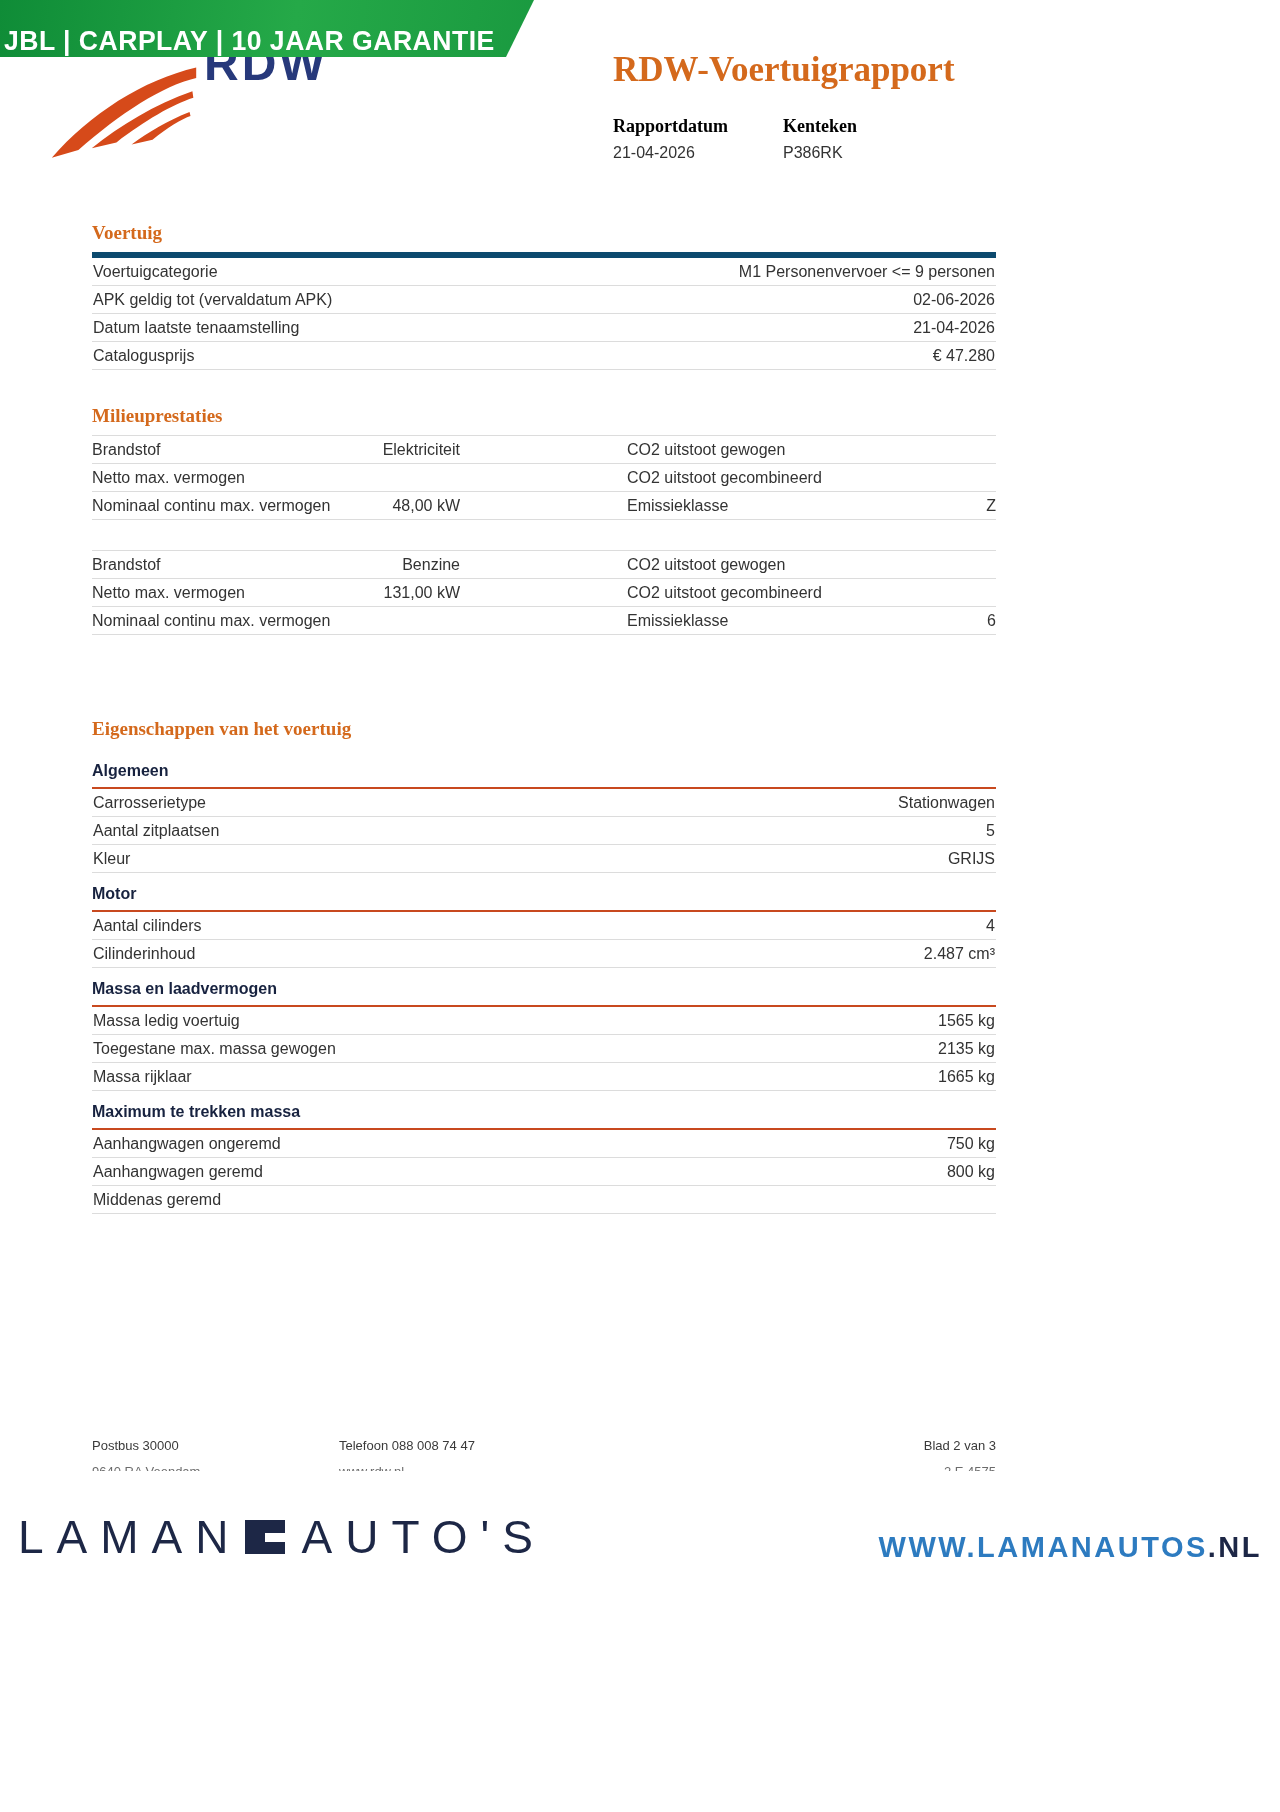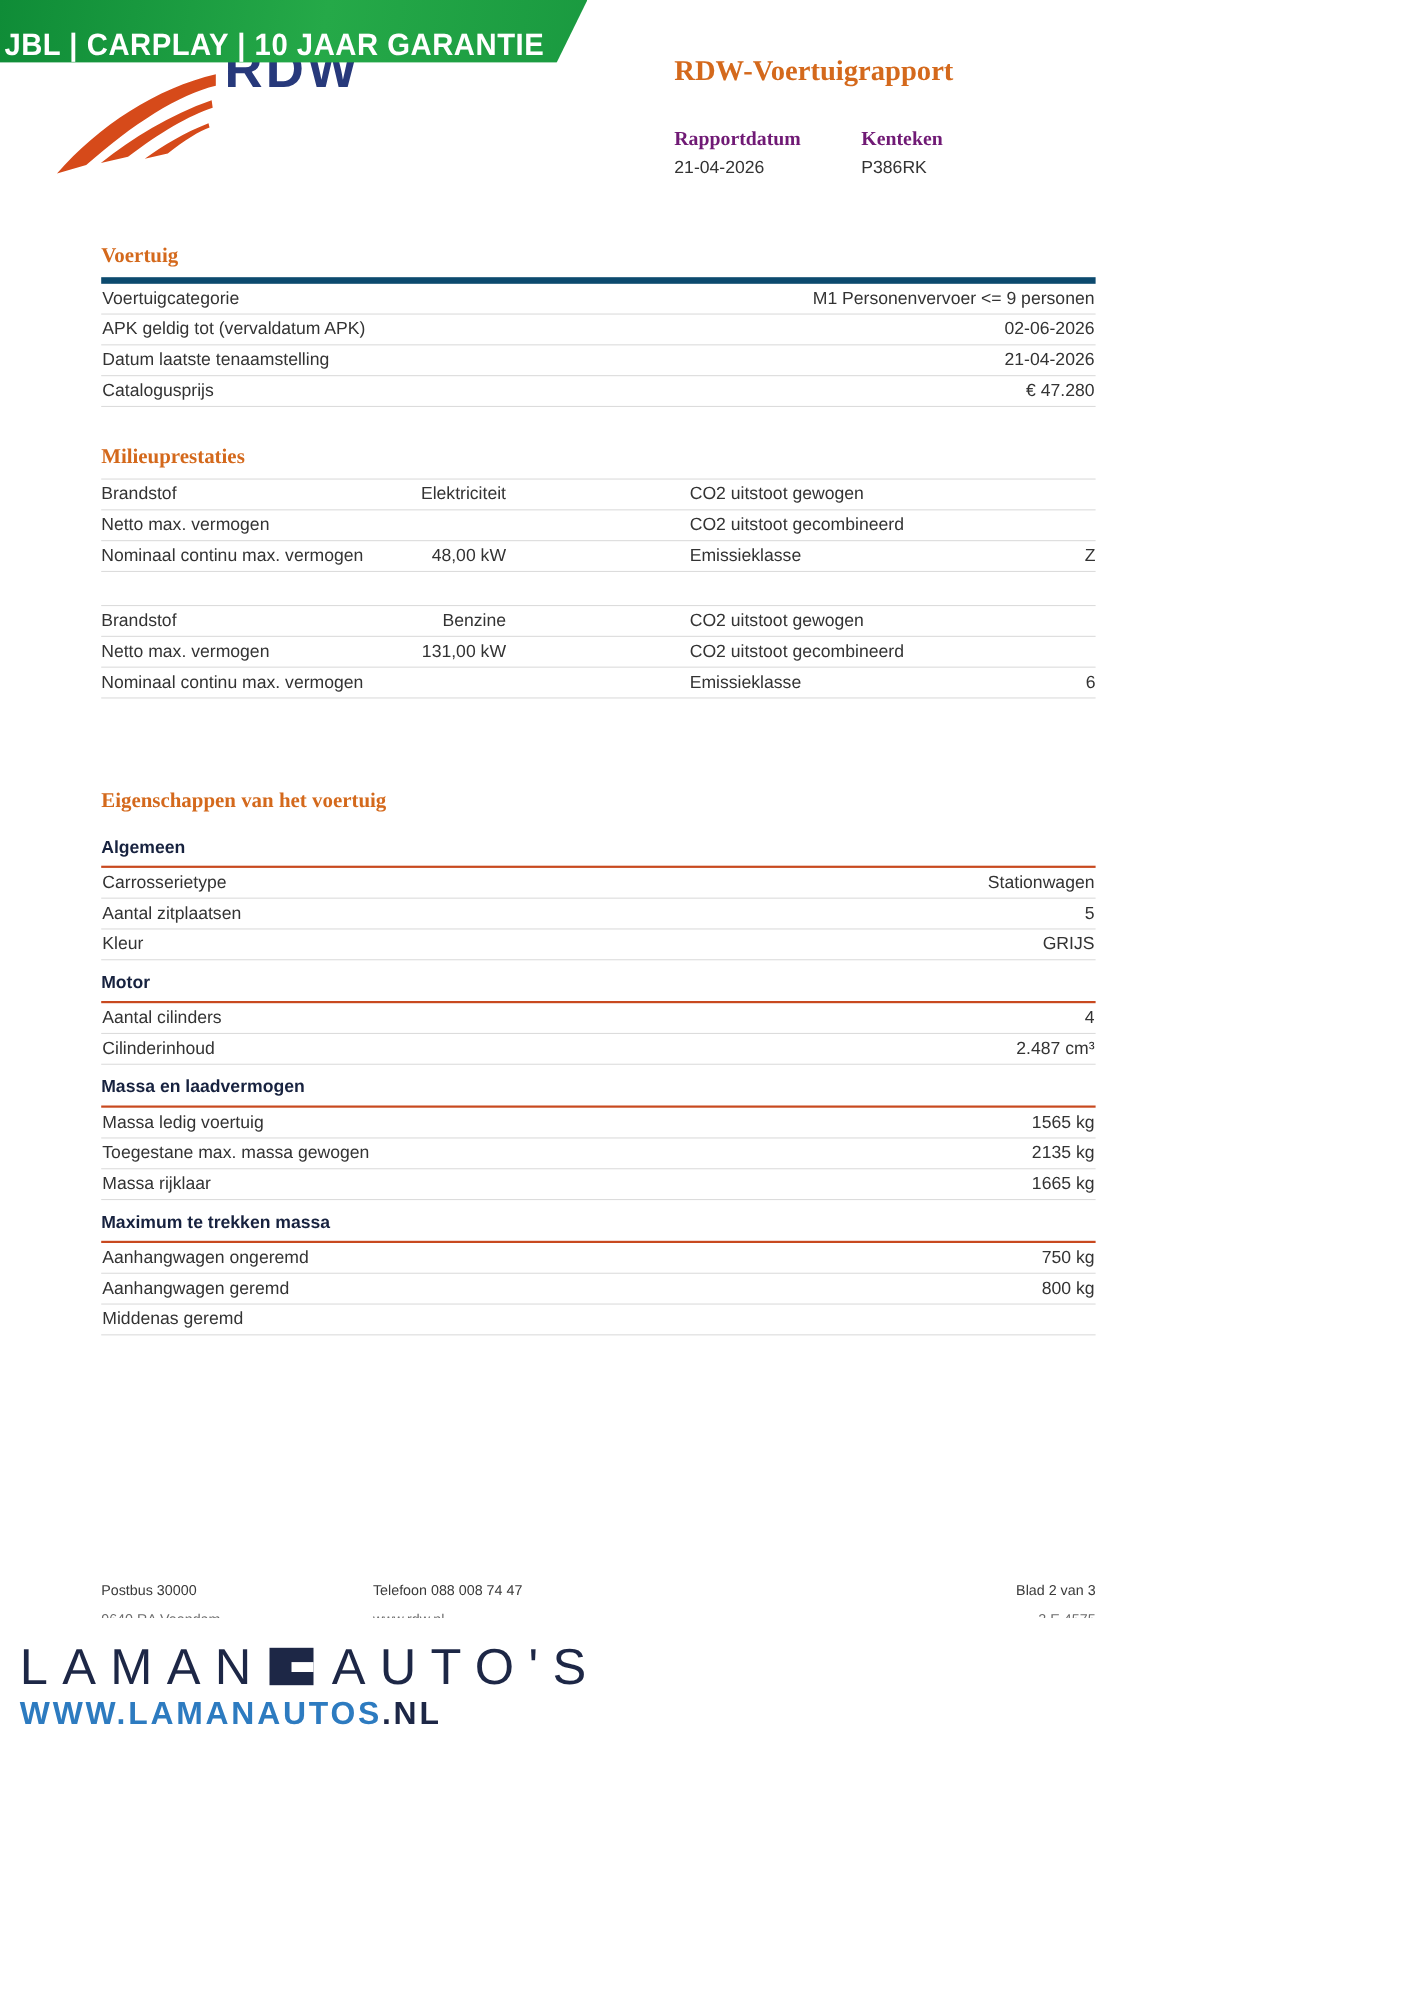--- a/index.html
+++ b/index.html
@@ -15,25 +15,25 @@
                transform:scaleX(.95);transform-origin:left center;white-space:nowrap;}
 
   
   .rdw-logo{position:absolute;left:48px;top:52px;width:290px;height:112px;overflow:hidden;z-index:1;}
   .rdw-logo .word{position:absolute;left:156px;top:-16px;font-weight:bold;font-size:48px;
                   letter-spacing:3px;color:#27397b;}
   .rdw-logo svg{position:absolute;left:0;top:14px;}
 
   
   .rpt-title{position:absolute;left:613px;top:50px;font-family:"Liberation Serif",serif;
-             font-weight:700;font-size:26px;color:#d4691c;}
+             font-weight:700;font-size:35px;color:#d4691c;}
   .meta{position:absolute;left:613px;top:116px;display:flex;}
   .meta .mcol{width:170px;}
   .meta .mcol + .mcol{width:220px;}
-  .meta .mlabel{font-family:"Liberation Serif",serif;font-weight:700;font-size:18px;color:#701a75;}
+  .meta .mlabel{font-family:"Liberation Serif",serif;font-weight:700;font-size:18px;color:#000000;}
   .meta .mvalue{font-size:16px;color:#333;margin-top:7px;}
 
   
   .section{position:absolute;left:92px;width:904px;}
   .sec-heading{font-family:"Liberation Serif",serif;font-weight:700;font-size:19px;
                color:#d4691c;margin:0 0 8px 0;}
   .tbl .row{display:flex;justify-content:space-between;align-items:center;
             border-bottom:1px solid #dcdcdc;padding:4px 1px;font-size:16px;line-height:19px;}
   .tbl .row:first-child{border-top:6px solid #0c4a6e;}
   .tbl .val{text-align:right;white-space:nowrap;}
@@ -56,22 +56,22 @@
   
   .rdw-footer{position:absolute;left:92px;top:1438px;width:904px;font-size:13px;color:#3a3a3a;}
   .f-row{display:flex;}
   .f-c1{width:247px;}
   .f-c2{flex:1;}
   .f-c3{text-align:right;}
   .f-cut{margin-top:11px;height:7px;overflow:hidden;opacity:.75;}
 
   
   .dealer{position:absolute;left:0;top:1488px;width:1280px;height:76px;background:#fff;
-          display:flex;align-items:flex-start;justify-content:space-between;
-          box-sizing:border-box;padding:0 18px;flex-direction:column;}
+          display:flex;align-items:flex-end;justify-content:space-between;
+          box-sizing:border-box;padding:0 18px;}
   .laman{display:flex;align-items:center;color:#1d2746;font-size:46px;letter-spacing:13px;
          white-space:nowrap;}
   .laman .mark{position:relative;display:inline-block;width:40px;height:34px;background:#1d2746;
                margin:0 16px 0 4px;flex:0 0 auto;}
   .laman .mark::after{content:"";position:absolute;right:0;top:13px;width:20px;height:9px;background:#fff;}
   .site{font-weight:bold;font-size:29px;letter-spacing:2.5px;white-space:nowrap;}
   .site .main{color:#2d7bc0;}
   .site .tld{color:#1d2746;}
 </style>
 </head>

